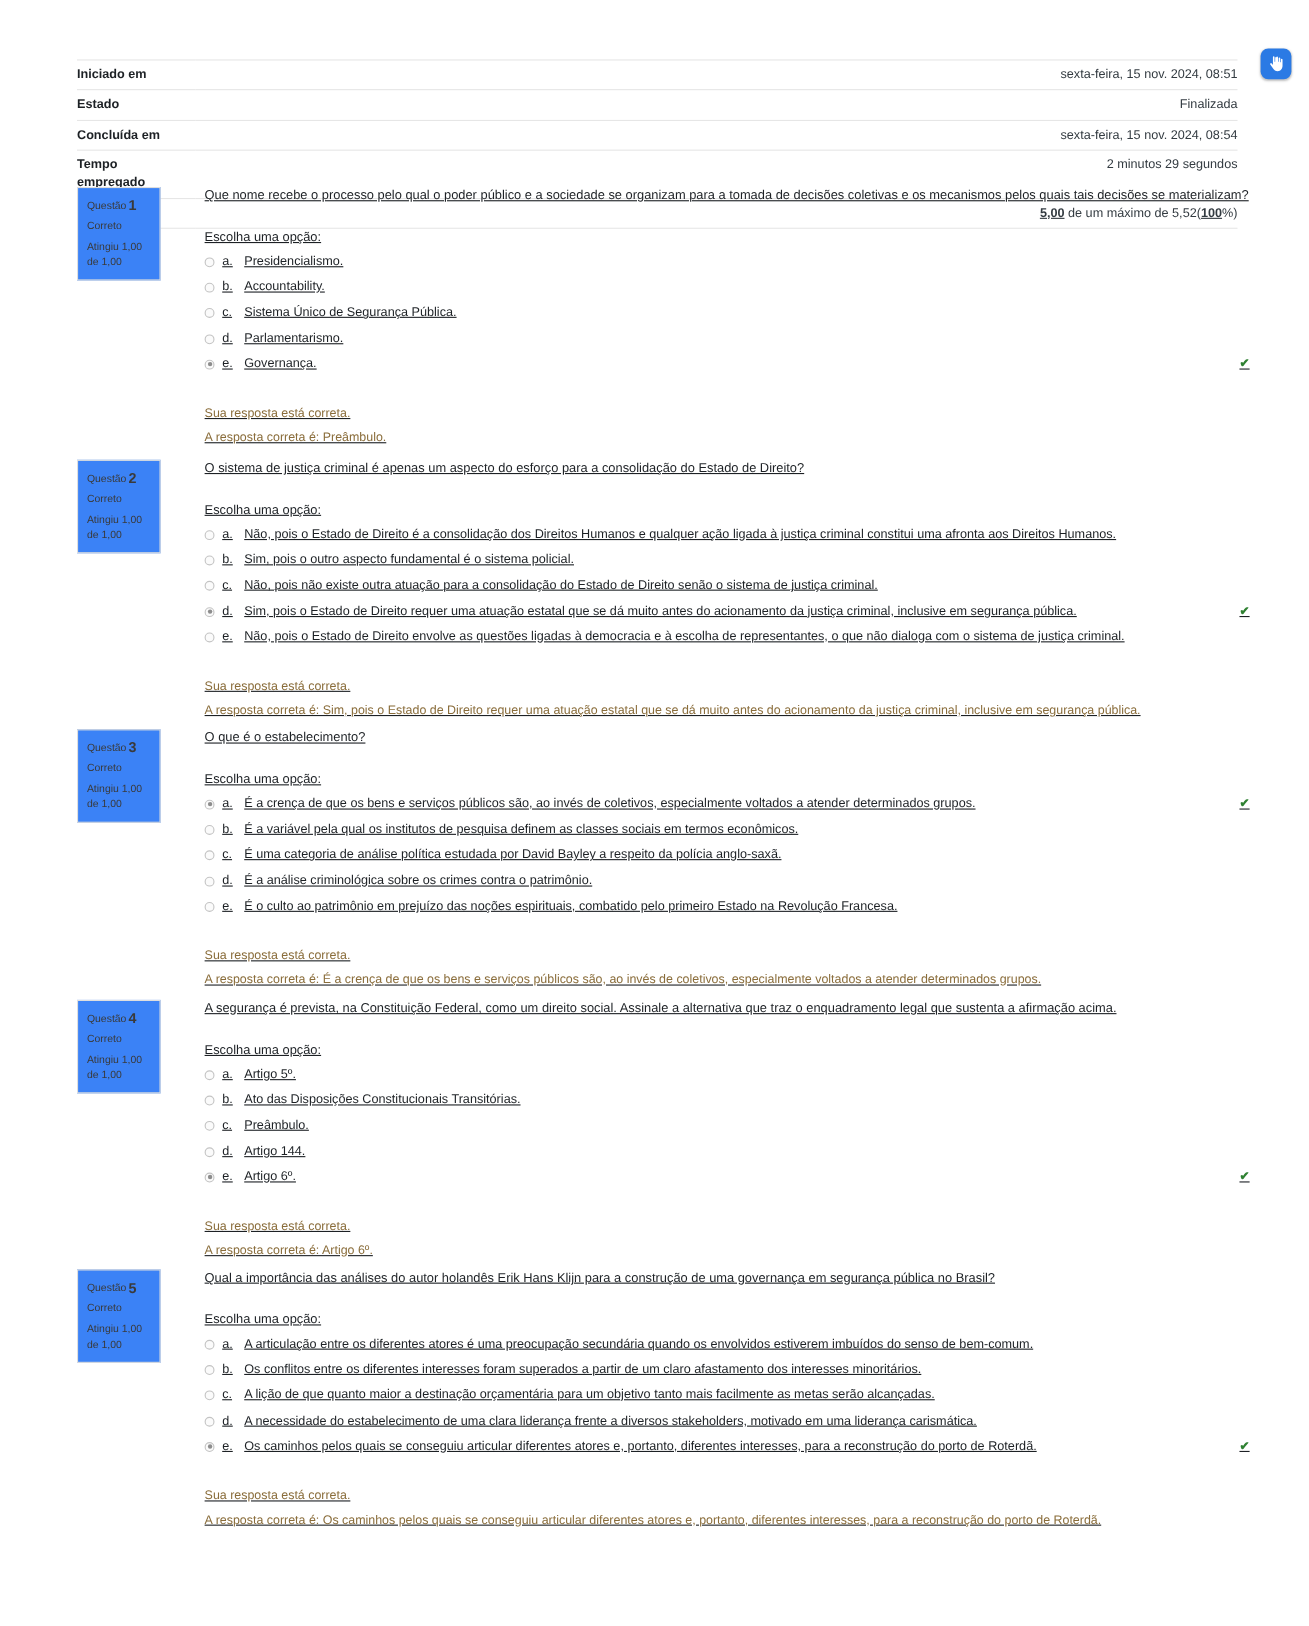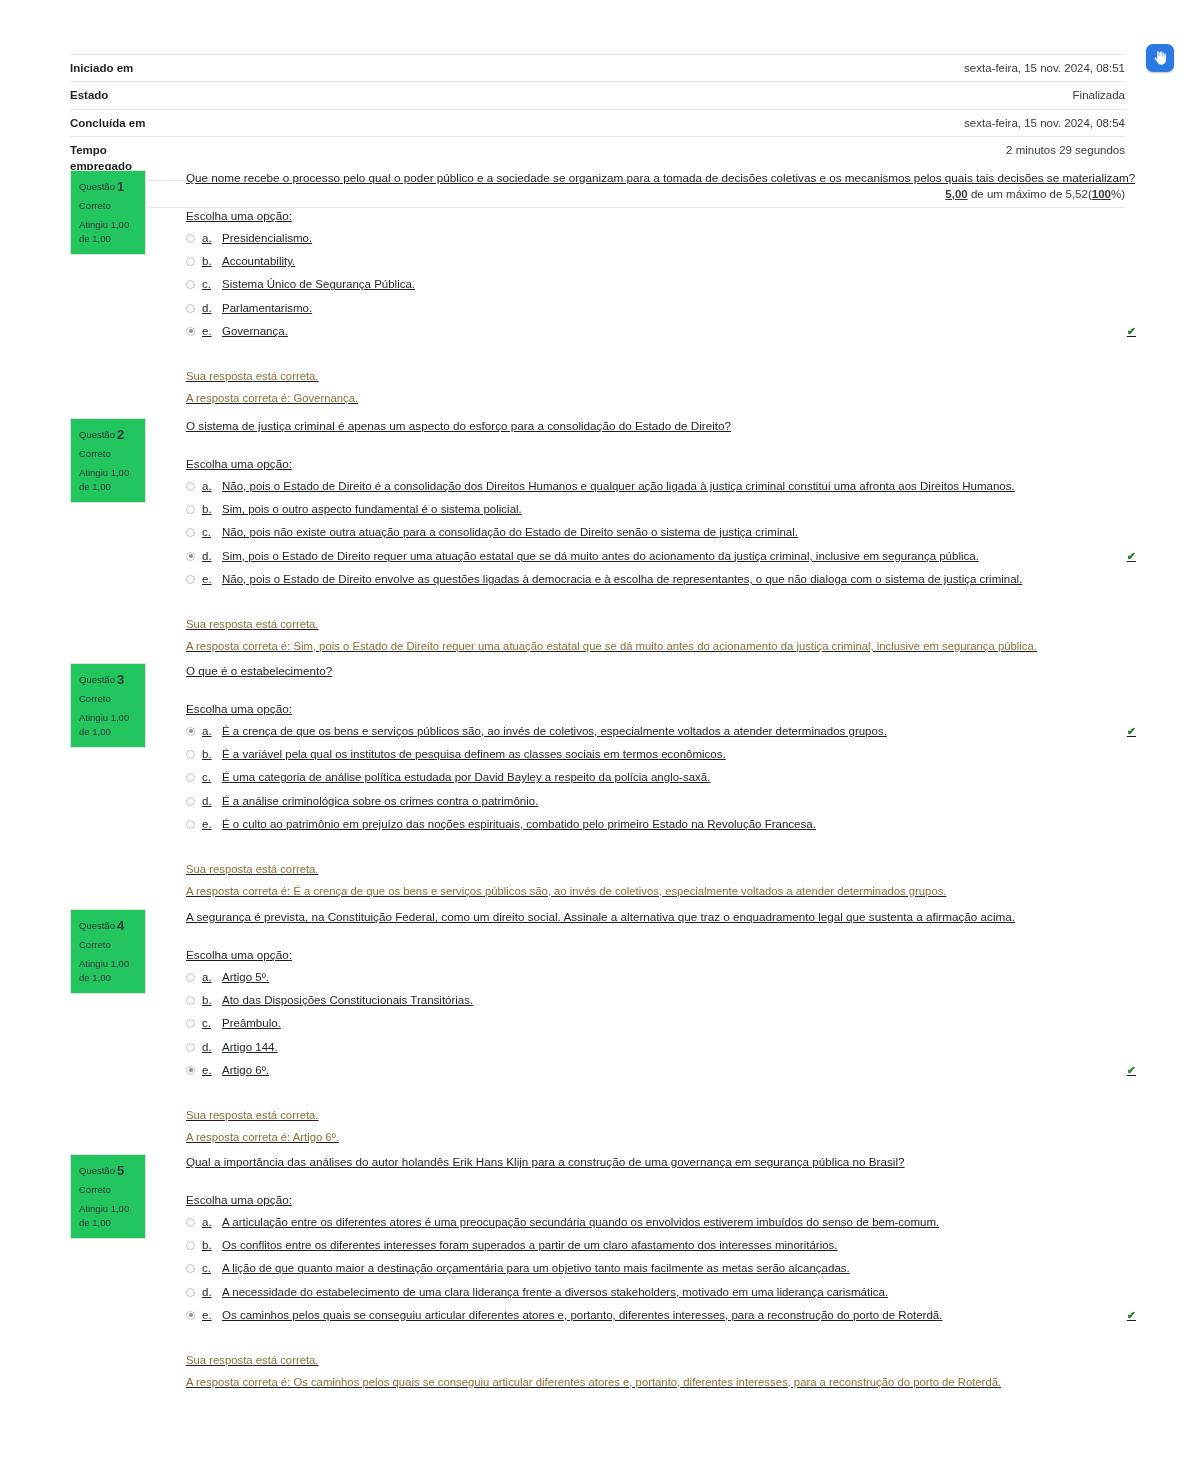--- a/index.html
+++ b/index.html
@@ -65,21 +65,21 @@
     position: absolute;
     left: 70px;
     width: 1055px;
   }
   .qinfo {
     position: absolute;
     left: 0;
     top: 0;
     width: 58px;
     border: 1px solid #dedede;
-    background: #22c55e;
+    background: #3b82f6;
     padding: 6px 8px 8px 8px;
     font-size: 9.5px;
     line-height: 1.5;
     color: #3a3a3a;
   }
   .qinfo .qnum {
     font-size: 9.5px;
     margin-bottom: 2px;
     white-space: nowrap;
   }
@@ -228,21 +228,21 @@
         </li>
       <li class="answer">
           <span class="radio checked"></span>
           <span class="alabel">e.</span>
           <span class="atext">Governança.</span>
           <span class="tick">✔</span>
         </li>
     </ul>
     <div class="feedback">
       <div>Sua resposta está correta.</div>
-      <div>A resposta correta é: Governança.</div>
+      <div>A resposta correta é: Preâmbulo.</div>
     </div>
   </div>
 </div>
 
 <div class="question" id="q1" style="top:418px;">
   <div class="qinfo">
     <div class="qnum"><span>Questão</span><b>2</b></div>
     <div class="qstate">Correto</div>
     <div class="qgrade">Atingiu 1,00 de 1,00</div>
   </div>

